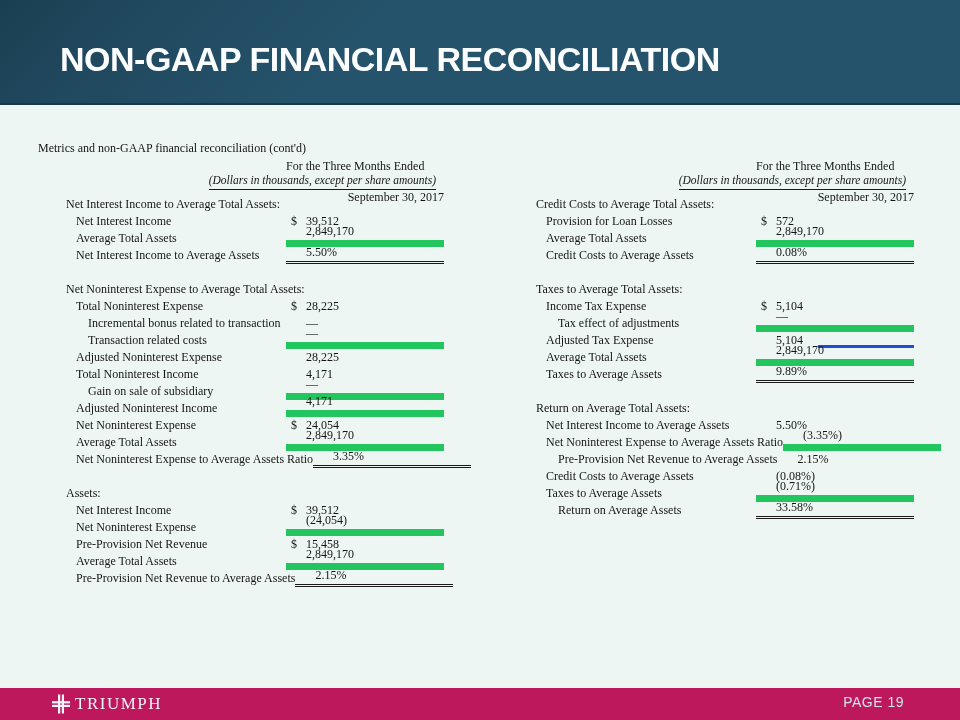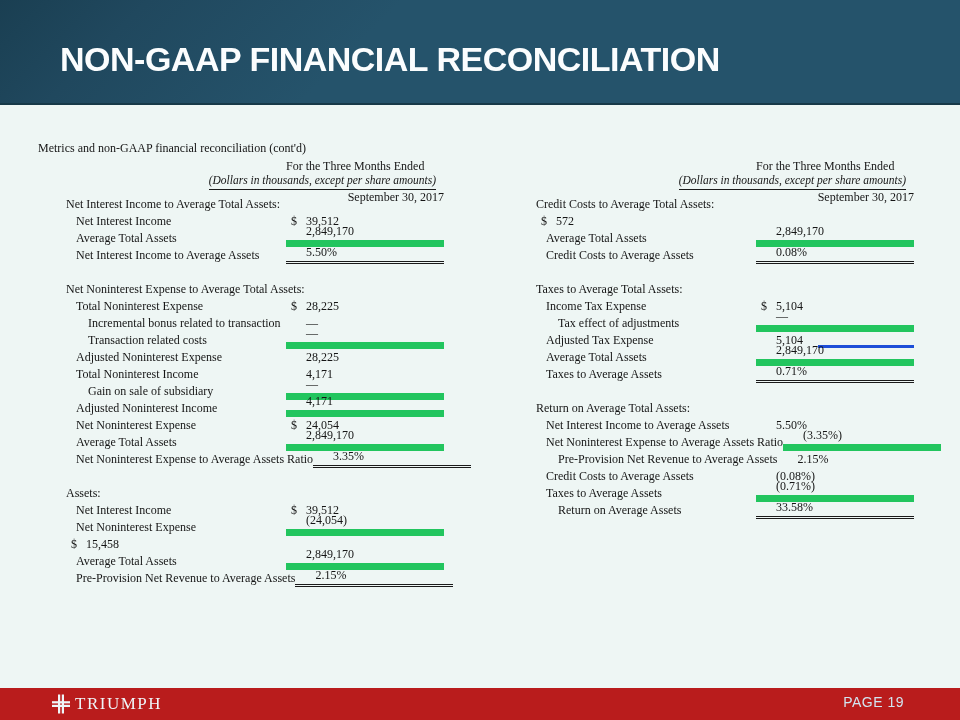--- a/index.html
+++ b/index.html
@@ -51,21 +51,21 @@
   .sec-label  { padding-left:0; }
   .amount { flex:0 0 158px; height:17px; display:flex; align-items:flex-end; }
   .amount .dollar { flex:0 0 20px; padding-left:5px; padding-bottom:2px; }
   .amount .value  { flex:1 1 0; padding-right:5px; padding-bottom:2px; white-space:nowrap; }
   .amount.rule-single { border-bottom:7px solid #22c55e; }
   .amount.rule-double { border-bottom:3px double #1a1a1a; }
 
   
   .footer-band {
     position:absolute; left:0; top:688px; width:960px; height:32px;
-    background:#b91c1c;
+    background:#be185d;
   }
   .brand { position:absolute; left:52px; top:0; height:32px; display:flex; align-items:center; gap:5px; }
   .brand-icon { width:18px; height:20px; display:block; }
   .brand-text {
     color:#EFF5F8; font-size:17px; letter-spacing:1.5px;
     font-family:"Liberation Serif", serif;
   }
   .page-num {
     position:absolute; right:56px; top:0; height:28px; display:flex; align-items:center;
     font-family:"Liberation Sans", sans-serif; font-size:14px; color:#D2E5F0; letter-spacing:0.5px;
@@ -205,20 +205,21 @@
           </div>
         </div>
         <div class="row">
           <div class="label ind1">Net Noninterest Expense</div>
           <div class="amount rule-single">
             <div class="dollar"></div>
             <div class="value">(24,054)</div>
           </div>
         </div>
         <div class="row">
+          <div class="label ind1">Pre-Provision Net Revenue</div>
           <div class="amount">
             <div class="dollar">$</div>
             <div class="value">15,458</div>
           </div>
         </div>
         <div class="row">
           <div class="label ind1">Average Total Assets</div>
           <div class="amount rule-single">
             <div class="dollar"></div>
             <div class="value">2,849,170</div>
@@ -244,20 +245,21 @@
         <div class="units">(Dollars in thousands, except per share amounts)</div>
         <div class="period2">September 30, 2017</div>
       </div>
     </div>
     <div class="sections">
       <div class="section">
         <div class="row sec-header">
           <div class="label sec-label">Credit Costs to Average Total Assets:</div>
         </div>
         <div class="row">
+          <div class="label ind1">Provision for Loan Losses</div>
           <div class="amount">
             <div class="dollar">$</div>
             <div class="value">572</div>
           </div>
         </div>
         <div class="row">
           <div class="label ind1">Average Total Assets</div>
           <div class="amount rule-single">
             <div class="dollar"></div>
             <div class="value">2,849,170</div>
@@ -300,21 +302,21 @@
           <div class="label ind1">Average Total Assets</div>
           <div class="amount rule-single">
             <div class="dollar"></div>
             <div class="value">2,849,170</div>
           </div>
         </div>
         <div class="row">
           <div class="label ind1">Taxes to Average Assets</div>
           <div class="amount rule-double">
             <div class="dollar"></div>
-            <div class="value">0.71%</div>
+            <div class="value">9.89%</div>
           </div>
         </div>
       </div>
       <div class="section">
         <div class="row sec-header">
           <div class="label sec-label">Return on Average Total Assets:</div>
         </div>
         <div class="row">
           <div class="label ind1">Net Interest Income to Average Assets</div>
           <div class="amount">

